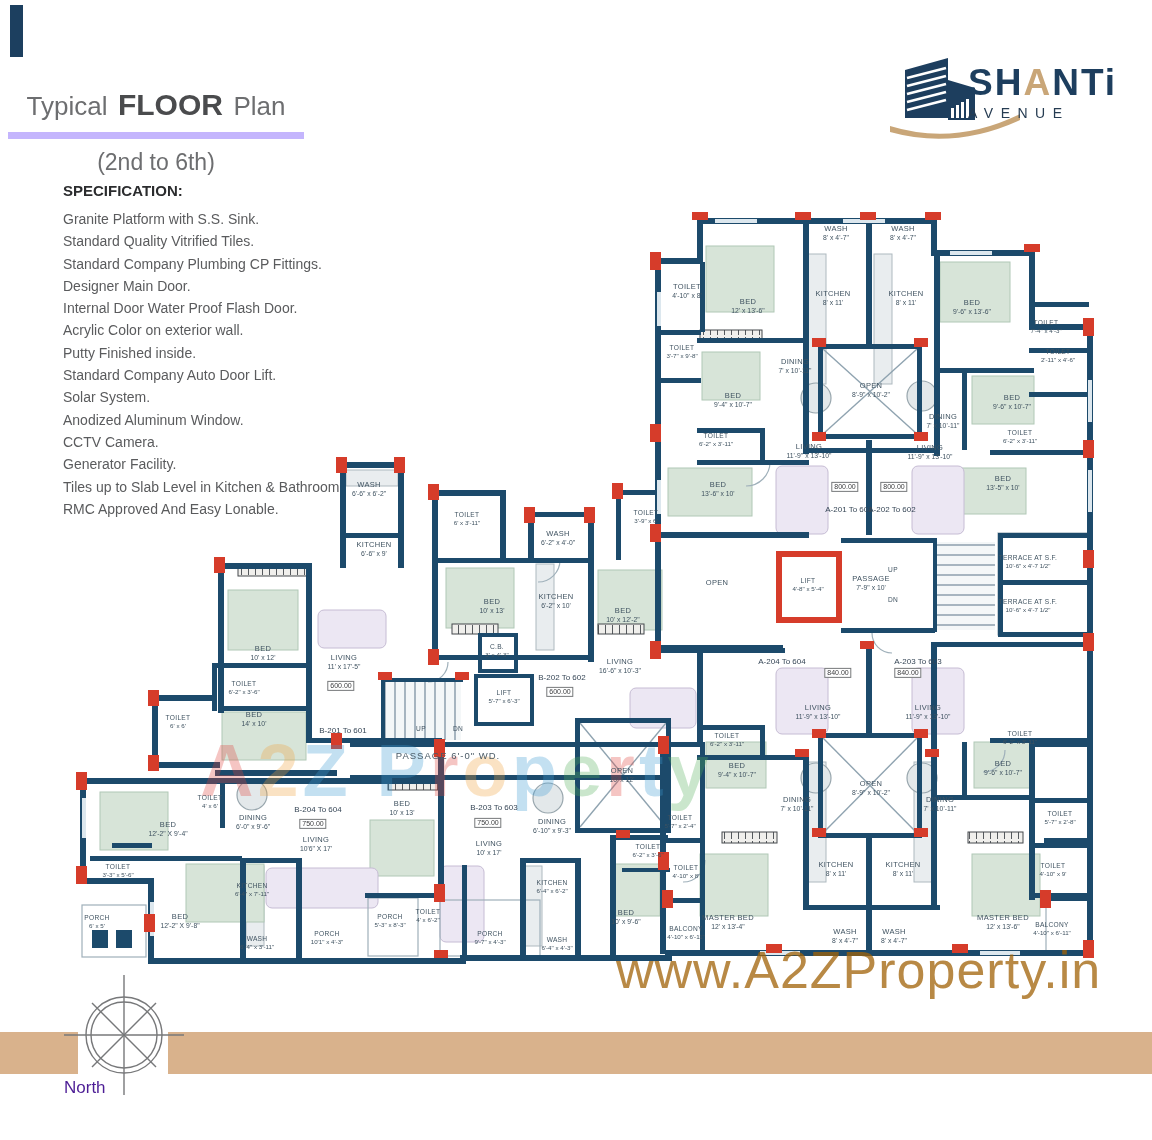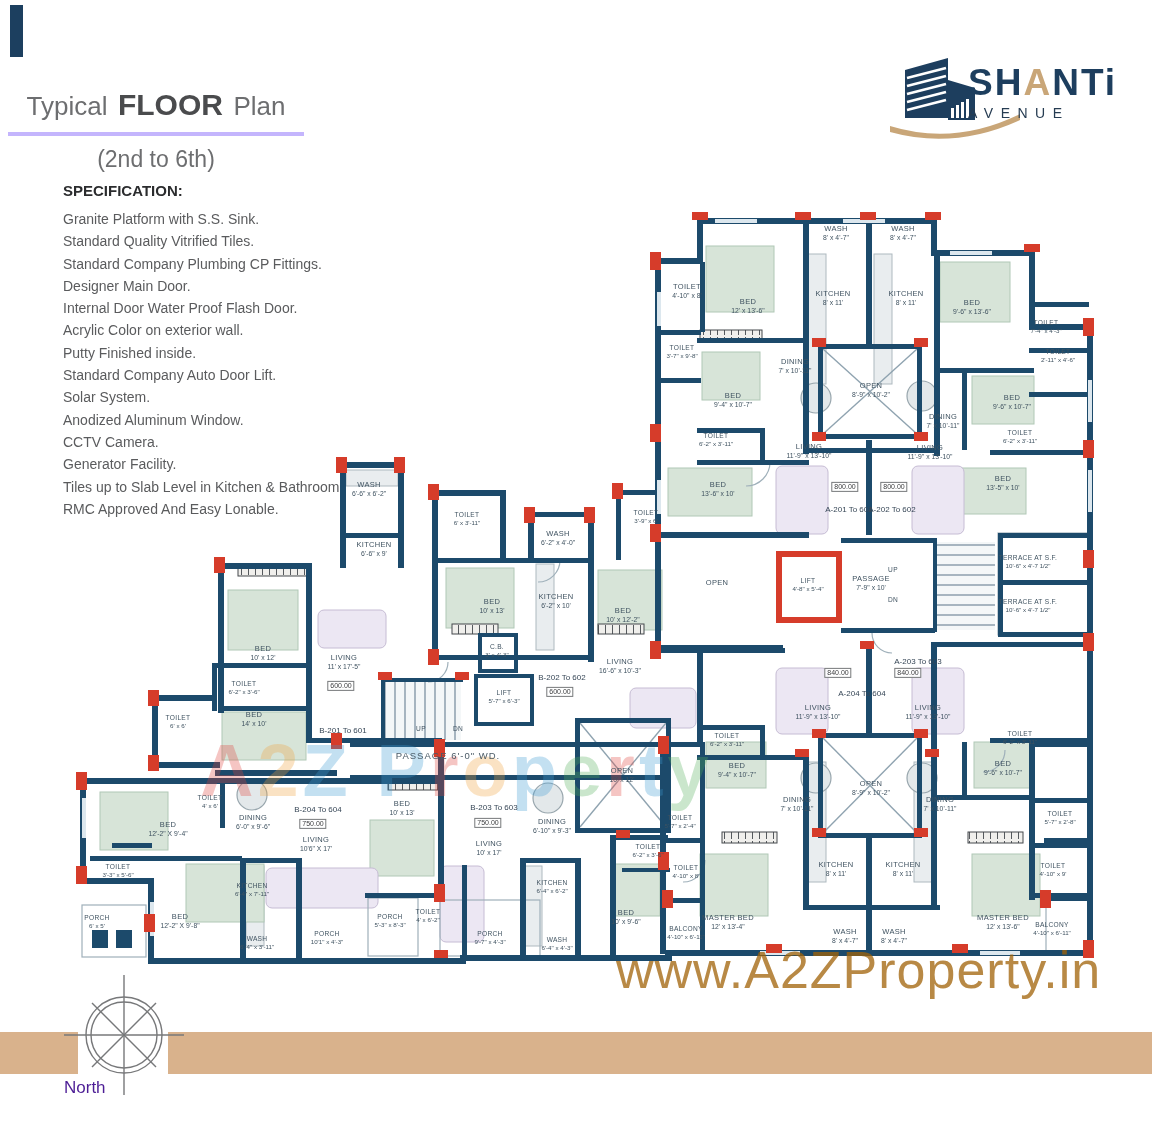--- a/index.html
+++ b/index.html
@@ -2,21 +2,21 @@
 <html><head>
 <meta charset="utf-8">
 <style>
   html,body{margin:0;padding:0;background:#fff;}
   .page{position:relative;width:1152px;height:1140px;background:#ffffff;overflow:hidden;
         font-family:"Liberation Sans",sans-serif;}
   
   .corner-bar{position:absolute;left:10px;top:5px;width:13px;height:52px;background:#1c3f5f;}
   
   .title-block{position:absolute;left:8px;top:88px;width:296px;text-align:center;color:#6d6e70;}
-  .title-line{border-bottom:4px solid #c4b5fd;padding-bottom:10px;white-space:nowrap;}
+  .title-line{border-bottom:7px solid #c4b5fd;padding-bottom:10px;white-space:nowrap;}
   .t-light{font-size:26px;color:#6d6e70;}
   .t-bold{font-size:30px;font-weight:bold;color:#4a4b4d;margin:0 6px;}
   .subtitle{font-size:23px;margin-top:10px;color:#6d6e70;}
   
   .logo{position:absolute;left:890px;top:42px;width:230px;height:100px;}
   .logo svg{position:absolute;left:0;top:0;}
   .logo-text{position:absolute;left:78px;top:22px;}
   .logo-name{font-size:37px;font-weight:bold;letter-spacing:2px;color:#1d3e5e;line-height:1;}
   .logo-sub{font-size:14px;letter-spacing:7.5px;color:#263c52;margin-top:4px;}
   
@@ -796,21 +796,21 @@
       <div class="room" style="left: 845px; top: 936px;">
         <span class="rt">WASH</span>
         <span class="rd">8' x 4'-7"</span>
       </div>
       <div class="room" style="left: 894px; top: 936px;">
         <span class="rt">WASH</span>
         <span class="rd">8' x 4'-7"</span>
       </div>
     <div class="unit" style="left: 849px; top: 510px;">A-201 To 601</div>
       <div class="unit" style="left: 892px; top: 510px;">A-202 To 602</div>
-      <div class="unit" style="left: 862px; top: 662px; margin-top: 32px;">A-204 To 604</div>
+      <div class="unit" style="left: 782px; top: 662px;">A-204 To 604</div>
       <div class="unit" style="left: 918px; top: 662px;">A-203 To 603</div>
       <div class="unit" style="left: 343px; top: 702px; margin-top: 29px;">B-201 To 601</div>
       <div class="unit" style="left: 562px; top: 678px;">B-202 To 602</div>
       <div class="unit" style="left: 494px; top: 808px;">B-203 To 603</div>
       <div class="unit" style="left: 318px; top: 810px;">B-204 To 604</div>
     <div class="badge" style="left: 845px; top: 487px;">800.00</div>
       <div class="badge" style="left: 894px; top: 487px;">800.00</div>
       <div class="badge" style="left: 838px; top: 673px;">840.00</div>
       <div class="badge" style="left: 908px; top: 673px;">840.00</div>
       <div class="badge" style="left: 341px; top: 686px;">600.00</div>

